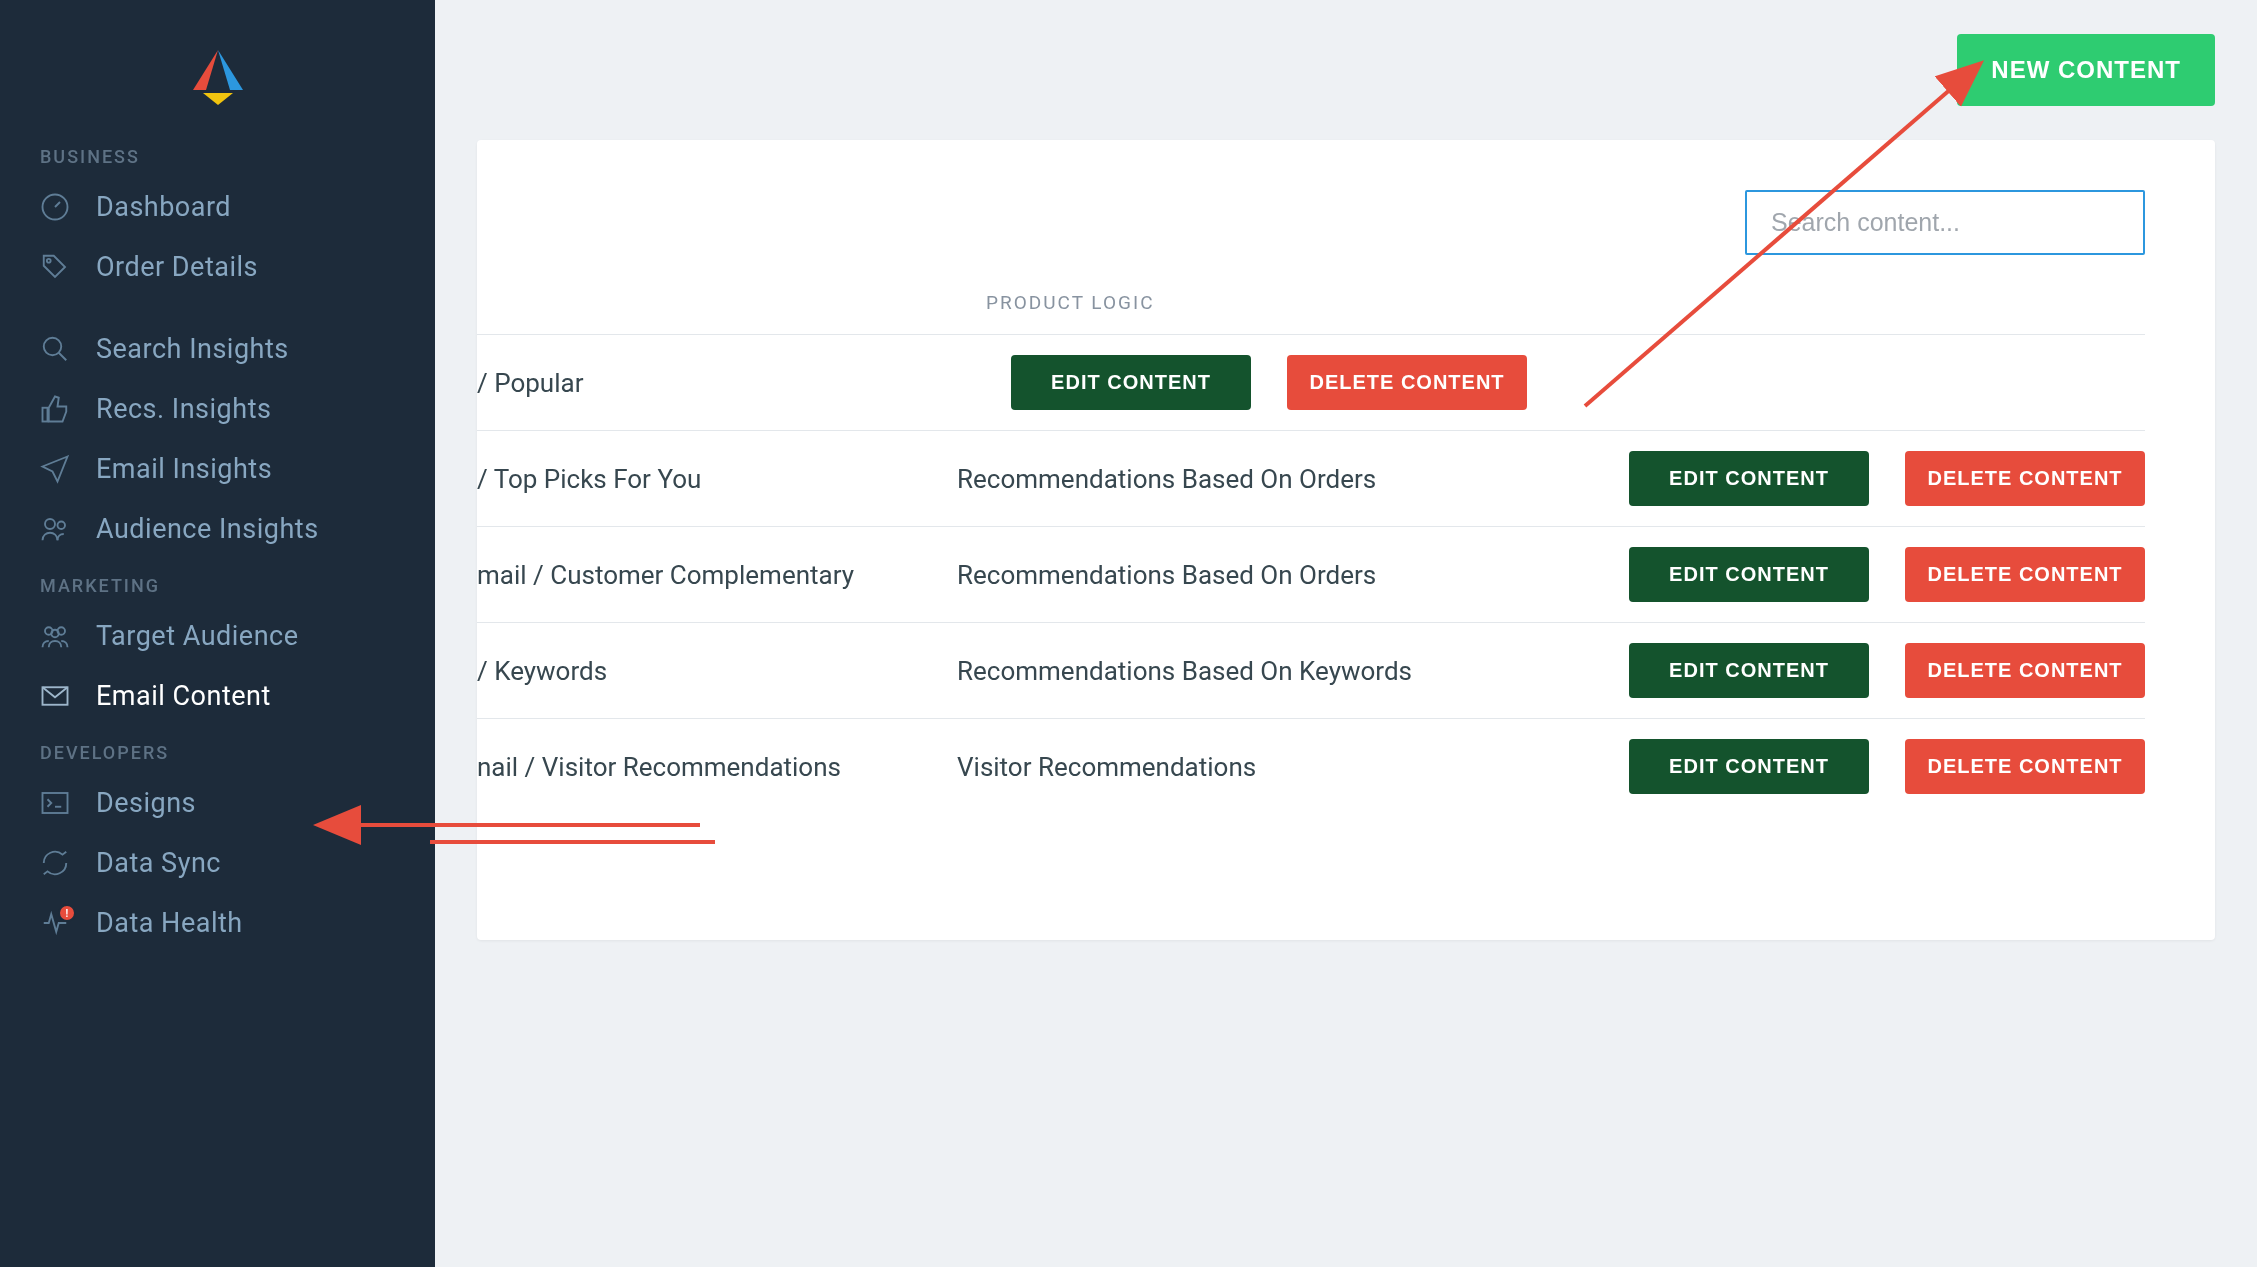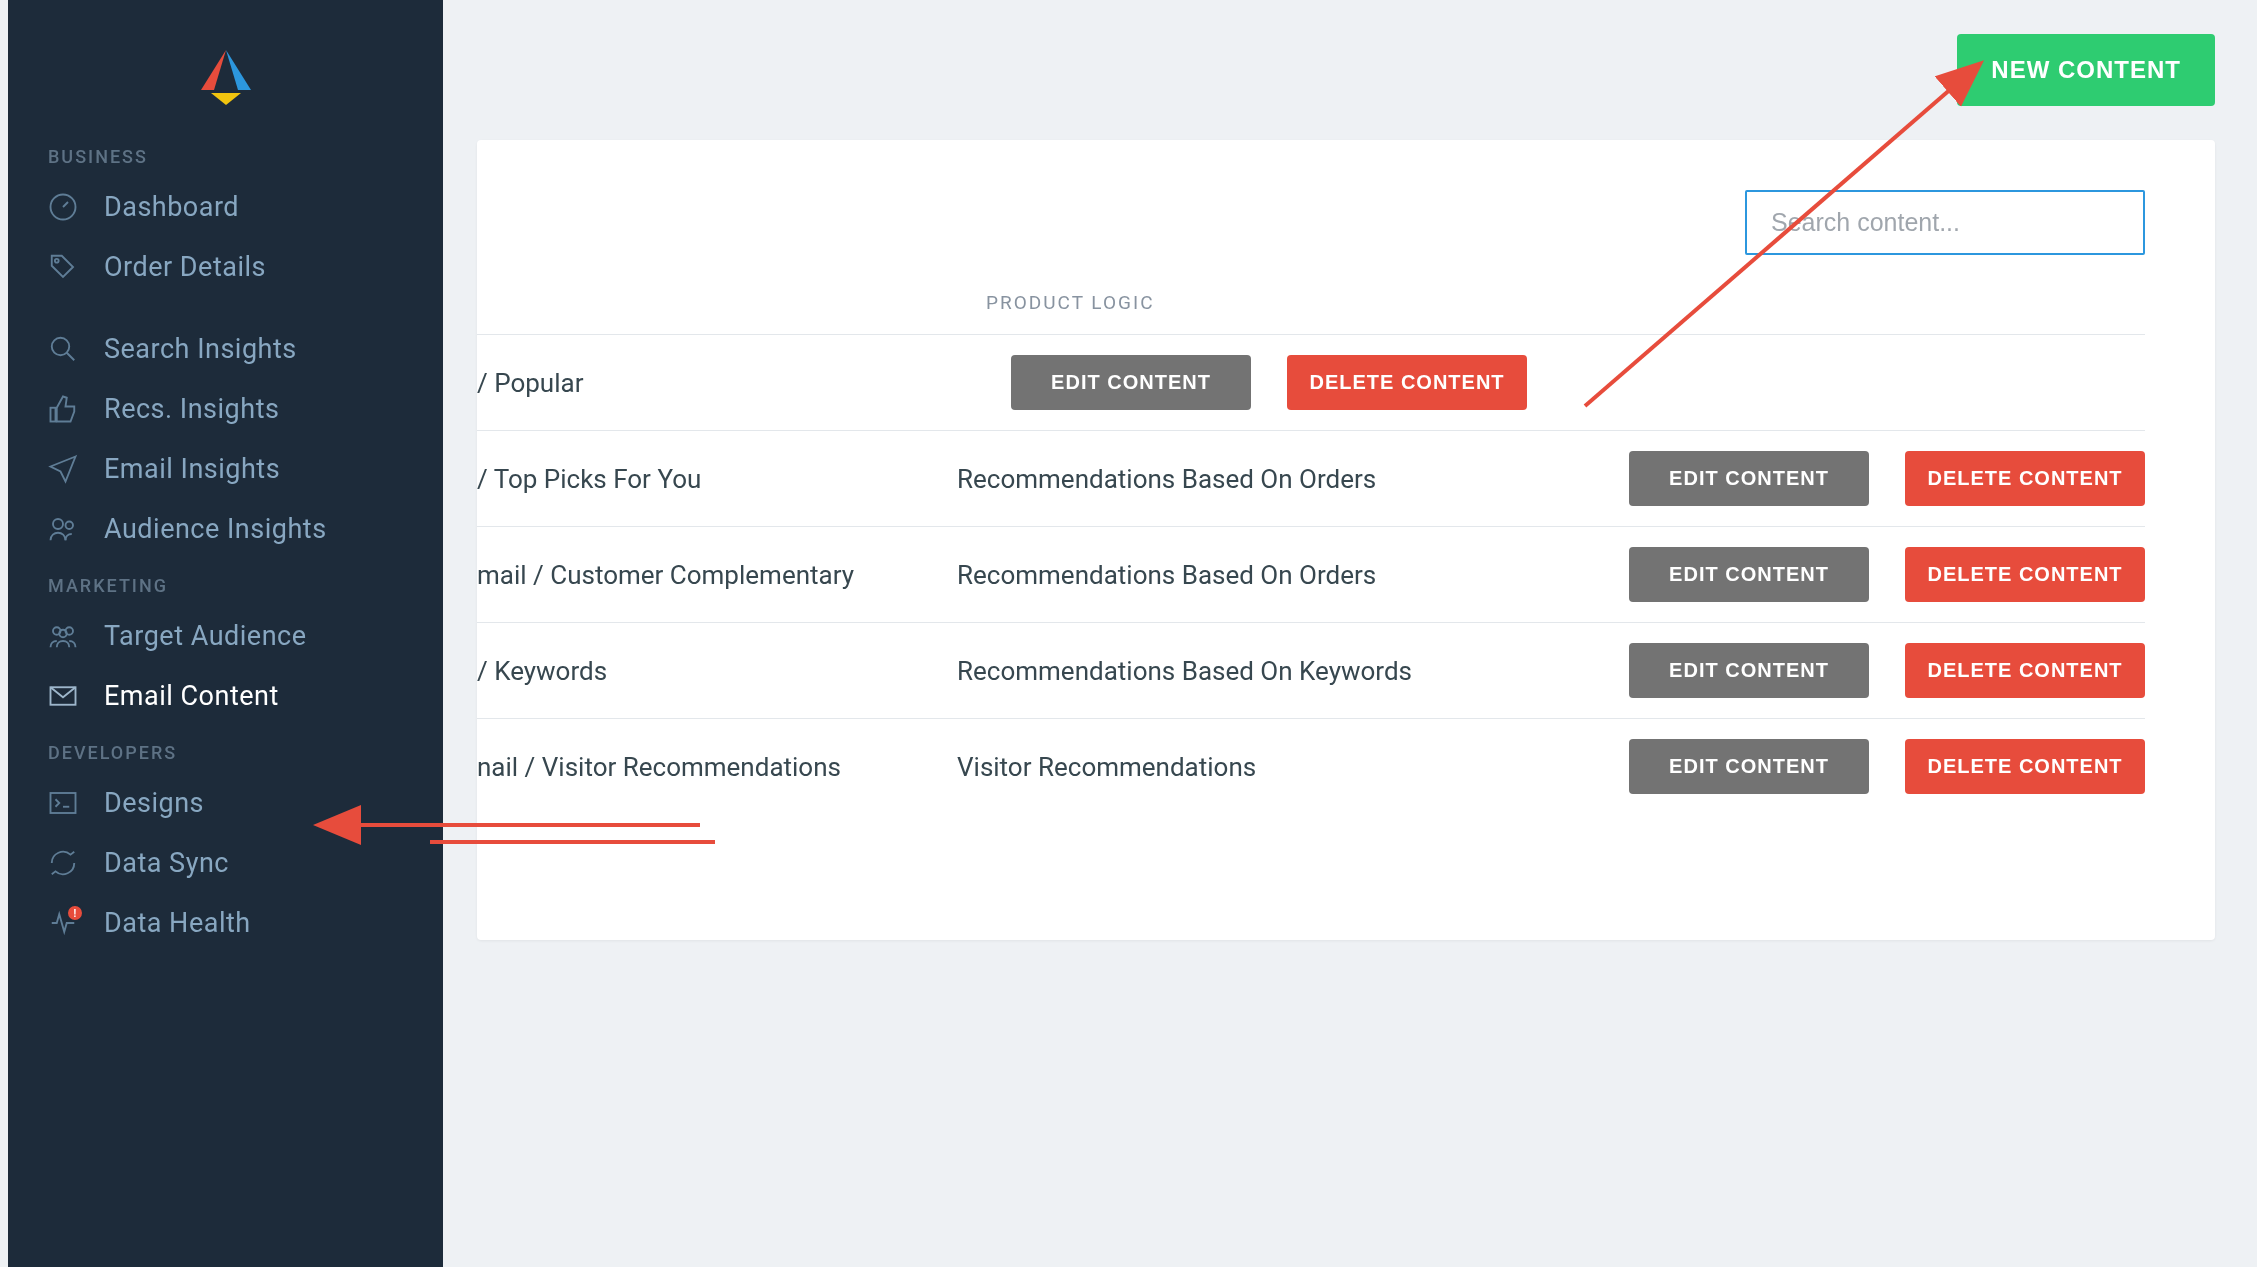--- a/index.html
+++ b/index.html
@@ -6,21 +6,21 @@
     body {
       font-family: -apple-system, BlinkMacSystemFont, "Segoe UI", Roboto, sans-serif;
       background: #eef1f4;
       width: 2257px;
       height: 1267px;
       overflow: hidden;
       position: relative;
     }
     .sidebar {
       position: fixed;
-      left: 8px; top: 0;
+      left: 0; top: 0;
       width: 435px;
       height: 100%;
       background: #1d2b3a;
       padding-top: 20px;
       color: #a0b3c5;
       z-index: 10;
     }
     .logo {
       height: 110px;
       display: flex;
@@ -144,21 +144,21 @@
       border: none;
       color: #fff;
       font-size: 20px;
       font-weight: 700;
       letter-spacing: 1px;
       padding: 16px 0;
       width: 240px;
       border-radius: 4px;
       cursor: pointer;
     }
-    .btn-edit { background: #737373; margin-left: 10px; }
+    .btn-edit { background: #14532d; margin-left: 10px; }
     .btn-delete { background: #e74c3c; }
     .table-wrap {
       padding-left: 0;
       padding-right: 70px;
     }
     .annotation-arrow1 {
       position: absolute;
       z-index: 50;
       pointer-events: none;
     }

